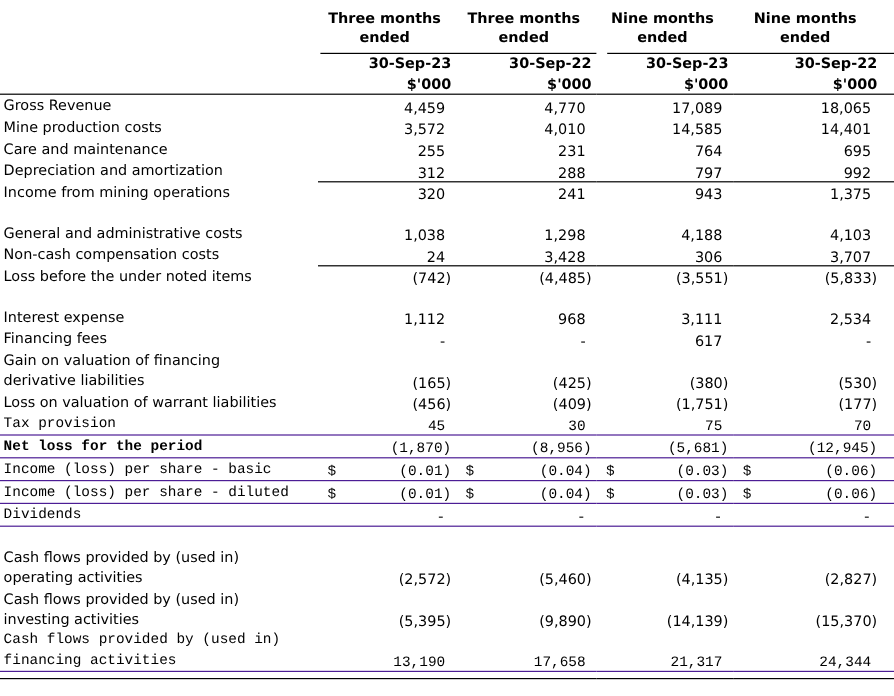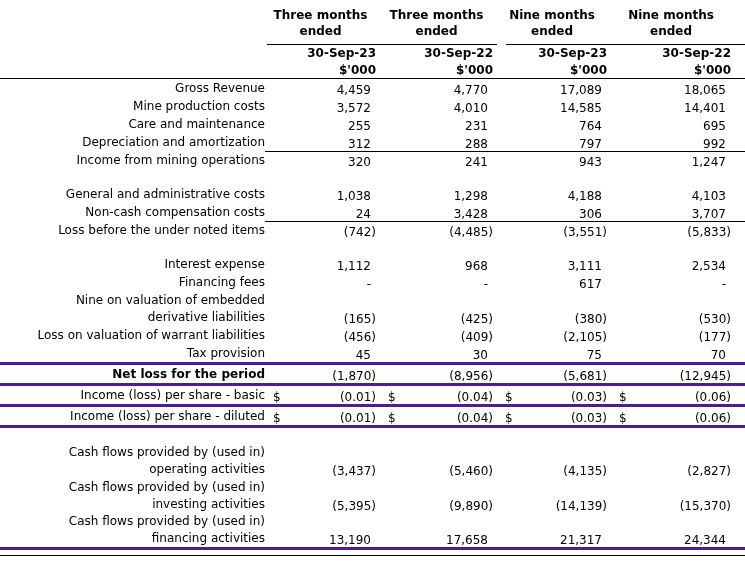--- a/index.html
+++ b/index.html
@@ -11,42 +11,42 @@
     overflow: hidden;
   }
   table.fin {
     border-collapse: collapse;
     table-layout: fixed;
     width: 745px;
   }
   td, th { padding: 0; vertical-align: bottom; font-weight: normal; }
   th { font-weight: bold; }
 
-  .lbl { text-align: right; padding-left: 3px; white-space: nowrap; overflow: visible; }
+  .lbl { text-align: left; padding-left: 3px; white-space: nowrap; overflow: visible; }
   .num { text-align: right; padding-right: 4px; }
   .num.c4 { padding-right: 14px; }
   .val-pad { padding-right: 5px; }   
   .usd { float: left; padding-left: 8px; }
 
   
   .period-row th { text-align: center; line-height: 16px; padding-top: 7px; padding-bottom: 3px; white-space: normal; }
   .rule-row td { height: 3px; }
   .grule { height: 0; border-top: 1px solid #000; margin-left: 2px; }
   .grule-r { margin-left: 9px; }
   .date-row th { height: 17px; line-height: 17px; margin-top: 12px; }
   .unit-row th { height: 16px; line-height: 16px; border-bottom: 1px solid #000; }
 
   
   tr.row  { height: 18px; }
   tr.row2 { height: 35px; }
   tr.blank { height: 16px; }
   tr.row .lbl { line-height: 18px; }
   tr.row2 .lbl div { line-height: 17px; }
   tr.rule-columns td.num { border-bottom: 1px solid #000; }
-  tr.rule-full td { border-bottom: 3px solid #4c1d95; }
+  tr.rule-full td { border-bottom: 1px solid #4c1d95; font-family: Liberation Mono, monospace; }
   tr.bold .lbl { font-weight: bold; }
   tr.final-rule td { height: 5px; border-bottom: 1px solid #000; }
 </style>
 </head>
 <body>
 
 <table class="fin">
   <colgroup>
     <col style="width:265px">
     <col style="width:115px">
@@ -113,21 +113,21 @@
         <td class="num"><span class="val-pad">312</span></td>
         <td class="num"><span class="val-pad">288</span></td>
         <td class="num"><span class="val-pad">797</span></td>
         <td class="num c4"><span class="val-pad">992</span></td>
       </tr>
       <tr class="row">
         <td class="lbl">Income from mining operations</td>
         <td class="num"><span class="val-pad">320</span></td>
         <td class="num"><span class="val-pad">241</span></td>
         <td class="num"><span class="val-pad">943</span></td>
-        <td class="num c4"><span class="val-pad">1,247</span></td>
+        <td class="num c4"><span class="val-pad">1,375</span></td>
       </tr>
       <tr class="blank">
         <td colspan="5"></td>
       </tr>
       <tr class="row">
         <td class="lbl">General and administrative costs</td>
         <td class="num"><span class="val-pad">1,038</span></td>
         <td class="num"><span class="val-pad">1,298</span></td>
         <td class="num"><span class="val-pad">4,188</span></td>
         <td class="num c4"><span class="val-pad">4,103</span></td>
@@ -158,33 +158,33 @@
       </tr>
       <tr class="row">
         <td class="lbl">Financing fees</td>
         <td class="num"><span class="val-pad">-</span></td>
         <td class="num"><span class="val-pad">-</span></td>
         <td class="num"><span class="val-pad">617</span></td>
         <td class="num c4"><span class="val-pad">-</span></td>
       </tr>
       <tr class="row2">
         <td class="lbl">
-          <div>Nine on valuation of embedded</div>
+          <div>Gain on valuation of financing</div>
           <div>derivative liabilities</div>
         </td>
         <td class="num"><span>(165)</span></td>
         <td class="num"><span>(425)</span></td>
         <td class="num"><span>(380)</span></td>
         <td class="num c4"><span>(530)</span></td>
       </tr>
       <tr class="row">
         <td class="lbl">Loss on valuation of warrant liabilities</td>
         <td class="num"><span>(456)</span></td>
         <td class="num"><span>(409)</span></td>
-        <td class="num"><span>(2,105)</span></td>
+        <td class="num"><span>(1,751)</span></td>
         <td class="num c4"><span>(177)</span></td>
       </tr>
       <tr class="row rule-full">
         <td class="lbl">Tax provision</td>
         <td class="num"><span class="val-pad">45</span></td>
         <td class="num"><span class="val-pad">30</span></td>
         <td class="num"><span class="val-pad">75</span></td>
         <td class="num c4"><span class="val-pad">70</span></td>
       </tr>
       <tr class="row rule-full bold">
@@ -201,29 +201,36 @@
         <td class="num"><span class="usd">$</span><span>(0.03)</span></td>
         <td class="num c4"><span class="usd">$</span><span>(0.06)</span></td>
       </tr>
       <tr class="row rule-full">
         <td class="lbl">Income (loss) per share - diluted</td>
         <td class="num"><span class="usd">$</span><span>(0.01)</span></td>
         <td class="num"><span class="usd">$</span><span>(0.04)</span></td>
         <td class="num"><span class="usd">$</span><span>(0.03)</span></td>
         <td class="num c4"><span class="usd">$</span><span>(0.06)</span></td>
       </tr>
+      <tr class="row rule-full">
+        <td class="lbl">Dividends</td>
+        <td class="num"><span class="val-pad">-</span></td>
+        <td class="num"><span class="val-pad">-</span></td>
+        <td class="num"><span class="val-pad">-</span></td>
+        <td class="num c4"><span class="val-pad">-</span></td>
+      </tr>
       <tr class="blank">
         <td colspan="5"></td>
       </tr>
       <tr class="row2">
         <td class="lbl">
           <div>Cash flows provided by (used in)</div>
           <div>operating activities</div>
         </td>
-        <td class="num"><span>(3,437)</span></td>
+        <td class="num"><span>(2,572)</span></td>
         <td class="num"><span>(5,460)</span></td>
         <td class="num"><span>(4,135)</span></td>
         <td class="num c4"><span>(2,827)</span></td>
       </tr>
       <tr class="row2">
         <td class="lbl">
           <div>Cash flows provided by (used in)</div>
           <div>investing activities</div>
         </td>
         <td class="num"><span>(5,395)</span></td>

